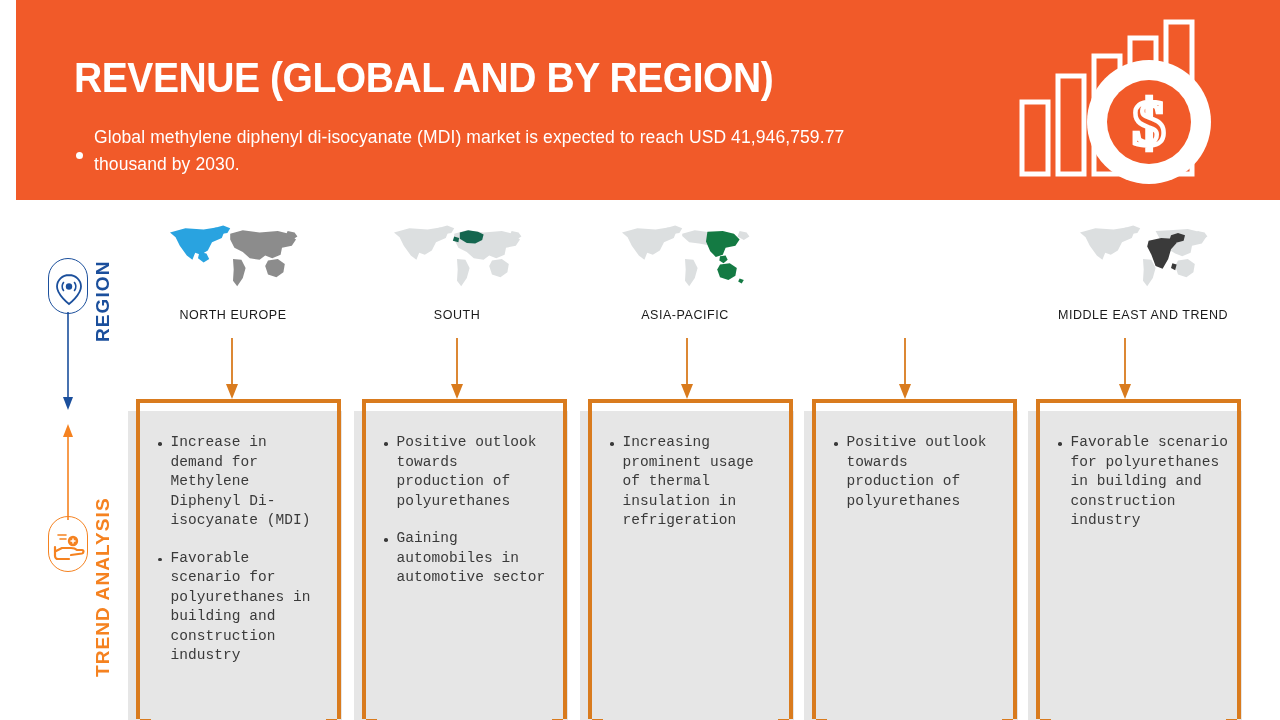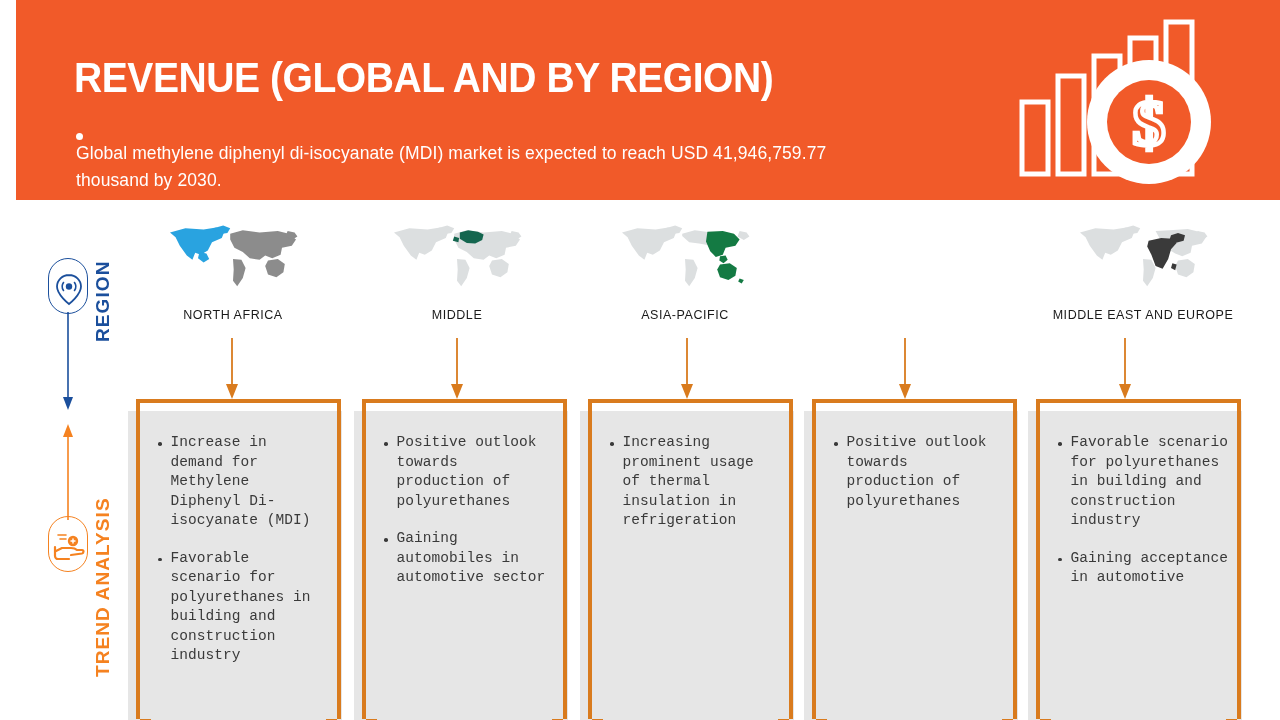--- a/index.html
+++ b/index.html
@@ -19,21 +19,21 @@
     position:absolute;left:58px;top:54px;
     color:#ffffff;
     font-size:42px;line-height:48px;
     font-weight:bold;
     letter-spacing:-0.5px;
     transform:scaleX(0.93);transform-origin:left center;
     white-space:nowrap;
   }
   .header-bullet-row{
     position:absolute;left:60px;top:124px;width:800px;
-    display:flex;align-items:flex-start;flex-direction:column;
+    display:flex;align-items:center;
   }
   .hdr-dot{
     width:7px;height:7px;border-radius:50%;background:#ffffff;
     margin-top:9px;margin-right:11px;flex:none;
   }
   .hdr-text{
     color:#ffffff;font-size:17.5px;line-height:27px;font-weight:400;
     letter-spacing:0.1px;
   }
   .hdr-icon{position:absolute;left:1000px;top:18px;width:240px;height:170px;}
@@ -166,41 +166,41 @@
           <path d="M100 52 l12 1 l6 12 l-4 14 l-8 12 l-6 -8 l1 -16 z"></path>
           <path d="M178 12 l10 2 l4 6 l-8 5 l-9 -5 z"></path>
         </g>
         <g fill="#29A3E0">
           <path d="M10 14 l22 -6 l26 2 l18 -3 l12 5 l-4 10 l-14 6 l-6 12 l-10 6 l-8 -3 l-4 10 l-8 -6 l-10 -14 l-6 -12 z"></path>
           <path d="M72 8 l14 -4 l10 4 l-4 7 l-14 2 z"></path>
           <path d="M52 42 l10 2 l4 8 l-8 5 l-8 -6 z"></path>
         </g>
       </svg>
     </div>
-    <div class="region-name">NORTH AFRICA</div>
+    <div class="region-name">NORTH EUROPE</div>
   </div>
 
   <div class="region-col" style="left:344px;">
     <div class="region-map">
       <svg width="140" height="80" viewBox="0 0 200 104">
         <g fill="#DCDFE0">
           <path d="M10 14 l22 -6 l26 2 l18 -3 l12 5 l-4 10 l-14 6 l-6 12 l-10 6 l-8 -3 l-4 10 l-8 -6 l-10 -14 l-6 -12 z"></path>
           <path d="M72 8 l14 -4 l10 4 l-4 7 l-14 2 z"></path>
           <path d="M100 52 l12 1 l6 12 l-4 14 l-8 12 l-6 -8 l1 -16 z"></path>
           <path d="M96 16 l18 -5 l24 3 l26 -2 l16 4 l10 8 l-6 9 l-14 3 l-2 10 l-12 5 l-10 -4 l-8 6 l-14 -2 l-10 -9 l-12 -6 l-6 -12 z"></path>
           <path d="M150 54 l14 -2 l10 7 l-2 12 l-10 7 l-12 -4 l-4 -12 z"></path>
           <path d="M178 12 l10 2 l4 6 l-8 5 l-9 -5 z"></path>
         </g>
         <g fill="#14664F">
           <path d="M104 14 l12 -3 l14 2 l8 4 l-2 8 l-10 5 l-12 -1 l-10 -6 z"></path>
           <path d="M96 20 l7 2 l-1 6 l-8 -2 z"></path>
         </g>
       </svg>
     </div>
-    <div class="region-name">MIDDLE</div>
+    <div class="region-name">SOUTH</div>
   </div>
 
   <div class="region-col" style="left:572px;">
     <div class="region-map">
       <svg width="140" height="80" viewBox="0 0 200 104">
         <g fill="#DCDFE0">
           <path d="M10 14 l22 -6 l26 2 l18 -3 l12 5 l-4 10 l-14 6 l-6 12 l-10 6 l-8 -3 l-4 10 l-8 -6 l-10 -14 l-6 -12 z"></path>
           <path d="M72 8 l14 -4 l10 4 l-4 7 l-14 2 z"></path>
           <path d="M100 52 l12 1 l6 12 l-4 14 l-8 12 l-6 -8 l1 -16 z"></path>
           <path d="M96 16 l18 -5 l24 3 l12 1 l-4 12 l-14 5 l-12 -2 l-14 -2 l-10 -9 z"></path>
@@ -229,21 +229,21 @@
           <path d="M150 54 l14 -2 l10 7 l-2 12 l-10 7 l-12 -4 l-4 -12 z"></path>
           <path d="M178 12 l10 2 l4 6 l-8 5 l-9 -5 z"></path>
         </g>
         <g fill="#3A3A3A">
           <path d="M108 26 l18 -4 l16 1 l6 6 l-8 9 l-4 14 l-8 14 l-10 -4 l-6 -16 l-6 -12 z"></path>
           <path d="M140 18 l10 -3 l10 3 l-2 8 l-12 3 l-8 -5 z"></path>
           <path d="M142 58 l6 2 l-2 8 l-6 -3 z"></path>
         </g>
       </svg>
     </div>
-    <div class="region-name">MIDDLE EAST AND EUROPE</div>
+    <div class="region-name">MIDDLE EAST AND TREND</div>
   </div>
 
   <svg class="down-arrow" style="left:225px;" viewBox="0 0 14 62">
     <line x1="7" y1="0" x2="7" y2="48" stroke="#D97B1E" stroke-width="1.8"></line>
     <polygon points="7,61 1,46 13,46" fill="#D97B1E"></polygon>
   </svg>
   <svg class="down-arrow" style="left:450px;" viewBox="0 0 14 62">
     <line x1="7" y1="0" x2="7" y2="48" stroke="#D97B1E" stroke-width="1.8"></line>
     <polygon points="7,61 1,46 13,46" fill="#D97B1E"></polygon>
   </svg>
@@ -328,20 +328,16 @@
     <div class="graybox" style="left:-8px;width:214px;height:309px;"></div>
     <div class="bracket" style="width:205px;">
       <span class="bracket-foot-l"></span>
       <span class="bracket-foot-r"></span>
     </div>
     <div class="bullets" style="width:175px;">
       <div class="bullet">
         <span class="bullet-dot"></span>
         <span class="bullet-text">Favorable scenario for polyurethanes in building and construction industry</span>
       </div>
-      <div class="bullet">
-        <span class="bullet-dot"></span>
-        <span class="bullet-text">Gaining acceptance in automotive</span>
-      </div>
     </div>
   </div>
 
 </div>
 
 </body></html>

